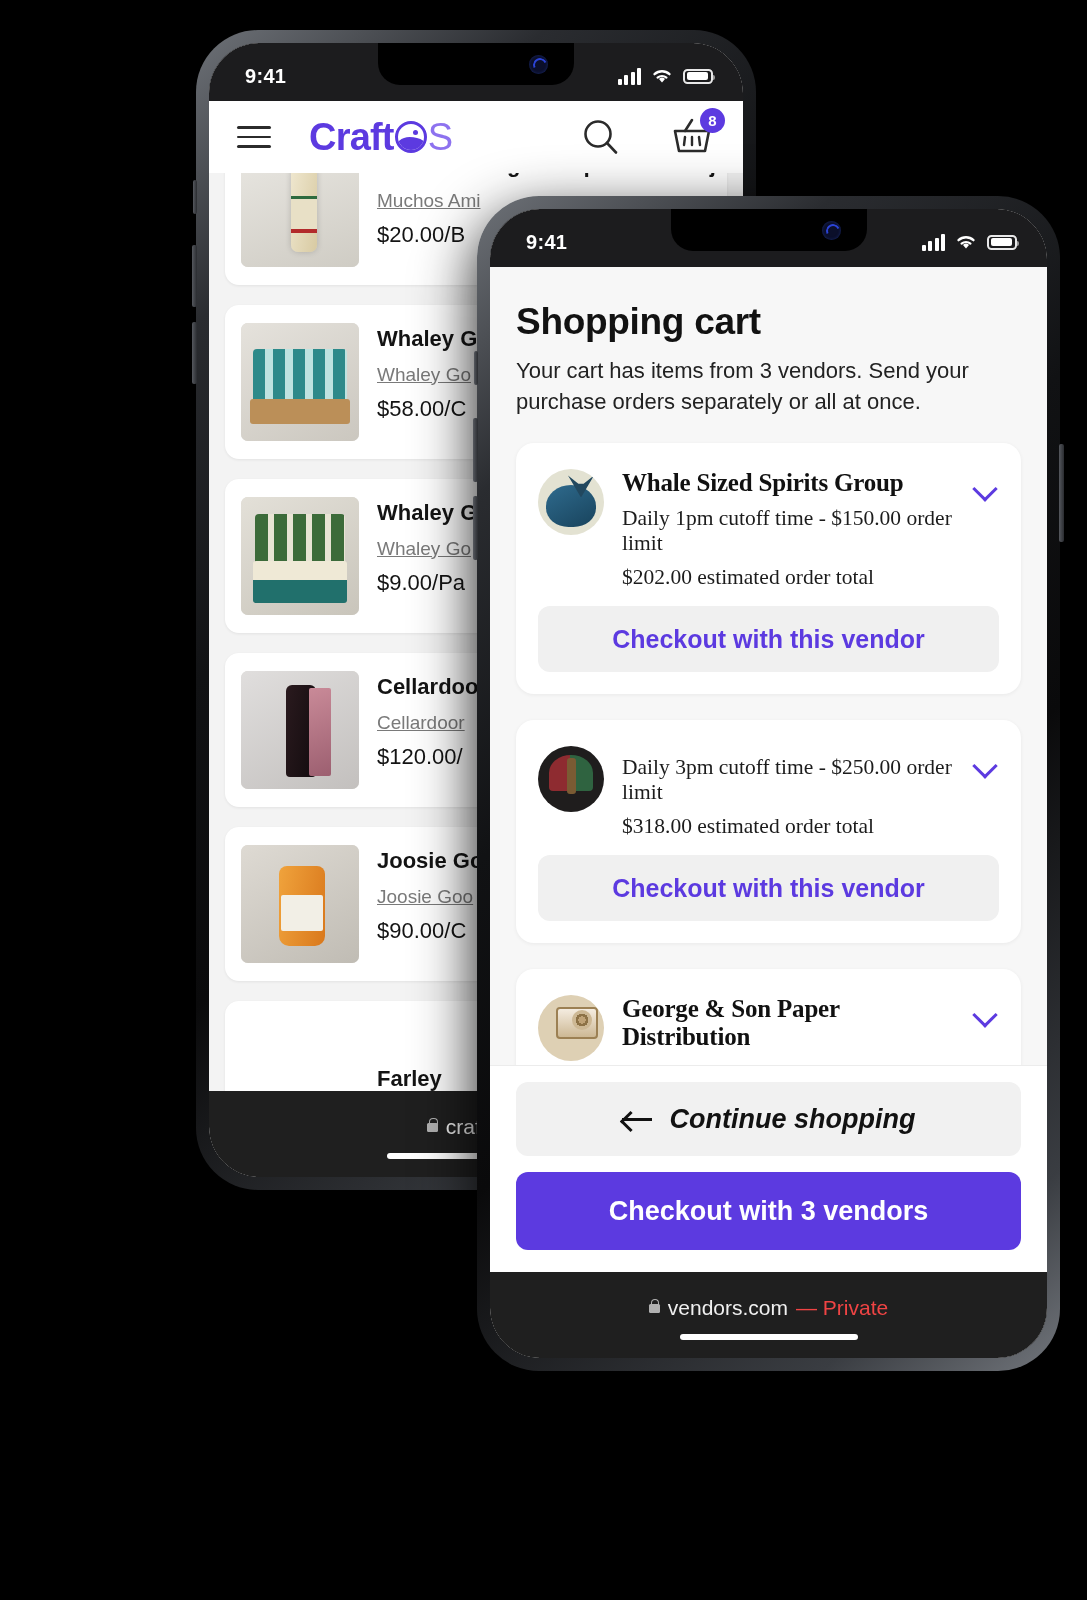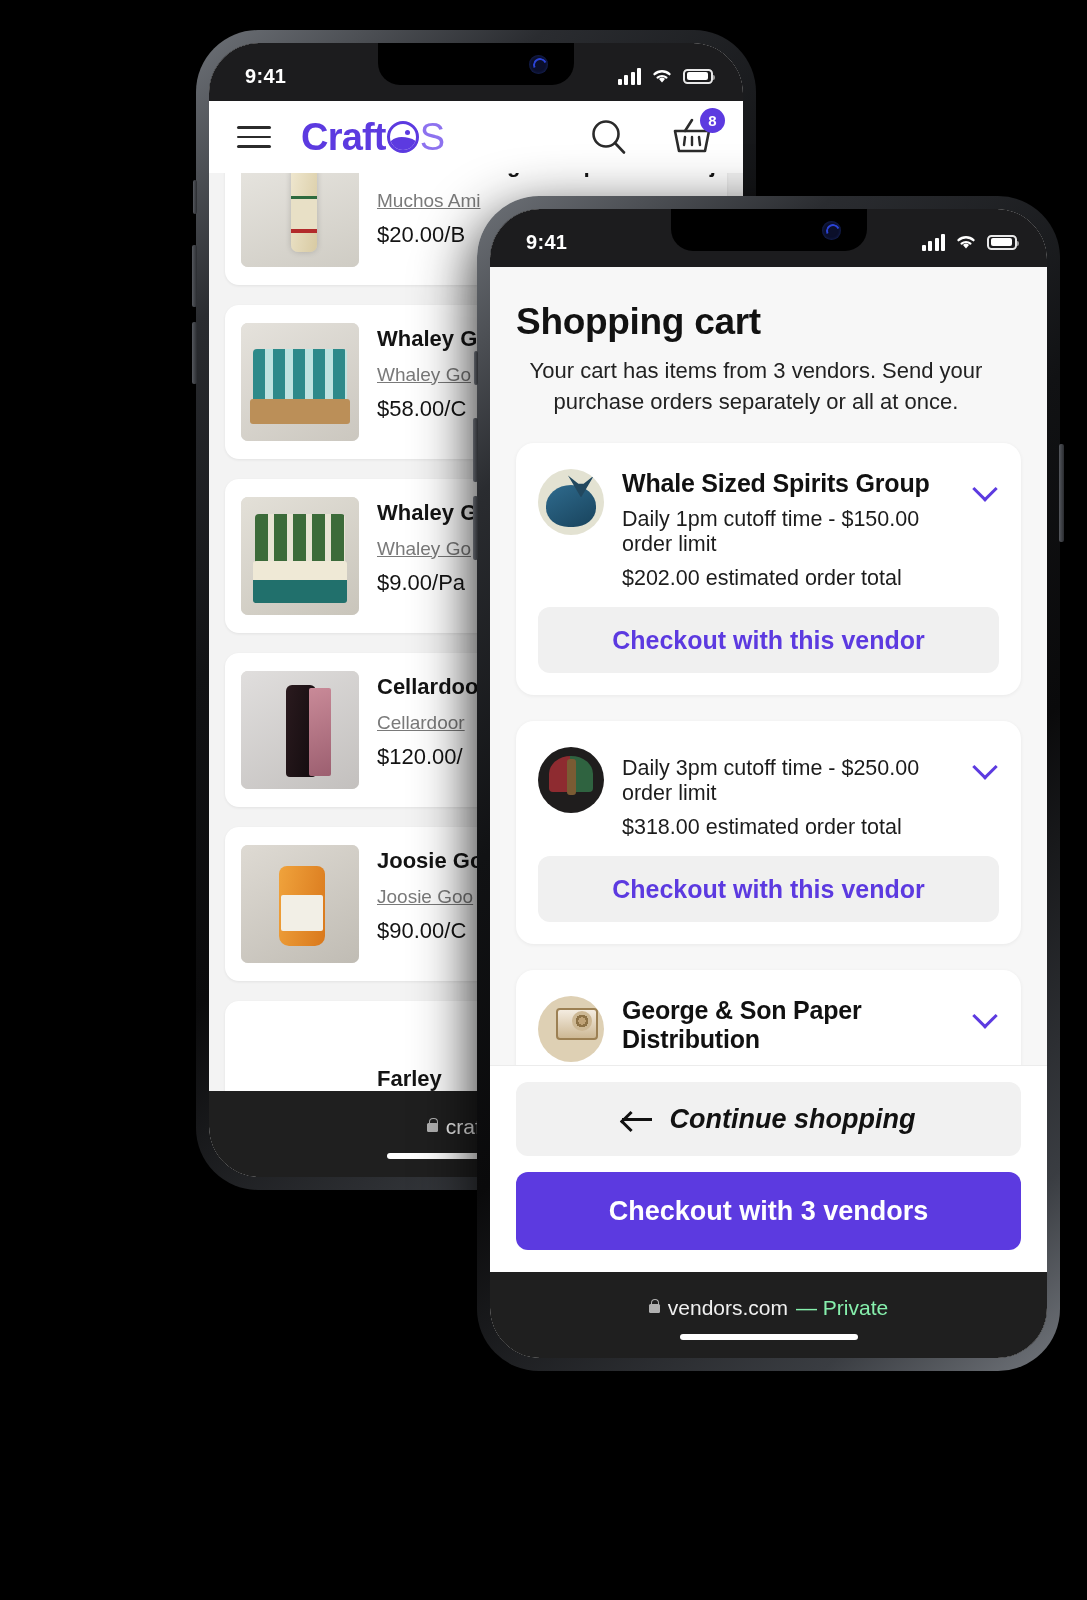--- a/index.html
+++ b/index.html
@@ -137,21 +137,21 @@
   .batt span { display:block; height:100%; width: 92%; background:#fff; border-radius: 2px; }
 
   
   .app-header {
     flex: 0 0 auto;
     height: 72px;
     background: #fff;
     display: flex;
     align-items: center;
     padding: 12px 28px;
-    gap: 8px;
+    gap: 16px;
     position: relative;
     z-index: 2;
   }
   .hamburger { width: 34px; cursor: pointer; }
   .hamburger i { display:block; height:2.6px; background:#2b2b2b; border-radius:2px; margin:7px 0; }
 
   .logo {
     display: flex;
     align-items: baseline;
     font-size: 38px;
@@ -329,21 +329,21 @@
     flex-direction: column;
     align-items: center;
     justify-content: center;
     gap: 14px;
     padding-top: 6px;
   }
   .safari-url {
     display:flex; align-items:center; gap:8px;
     font-size: 21px;
   }
-  .safari-url .priv { color:#86efac; }
+  .safari-url .priv { color:#ef4444; }
   .lock {
     width: 11px; height: 9px;
     background: #b0b0b0;
     border-radius: 1.5px;
     position: relative;
   }
   .lock::before {
     content:""; position:absolute;
     left:2.2px; top:-5px;
     width: 6.5px; height: 6px;
@@ -378,39 +378,38 @@
     color: #121212;
     letter-spacing: -.3px;
     padding-top: 34px;
   }
   .cart-sub {
     font-size: 22px;
     color: #222;
     line-height: 1.42;
     margin-top: 12px;
     max-width: 480px;
-    text-align: center;
   }
 
   .vendor-card {
     background: #fff;
     border-radius: 18px;
     margin-top: 26px;
     padding: 26px 22px 22px 22px;
     box-shadow: 0 1px 4px rgba(0,0,0,.06);
   }
   .vendor-head { display: flex; gap: 18px; align-items: flex-start; }
   .vendor-logo {
     flex: 0 0 auto;
     width: 66px; height: 66px;
     border-radius: 50%;
     position: relative;
     overflow: hidden;
   }
-  .vendor-meta { flex: 1 1 auto; min-width: 0; }
+  .vendor-meta { flex: 1 1 auto; min-width: 0; font-family: Liberation Serif, serif; }
   .vendor-name {
     font-size: 25px;
     font-weight: 700;
     color: #111;
     letter-spacing: -.2px;
   }
   .vendor-line {
     font-size: 21.5px;
     color: #1c1c1c;
     margin-top: 9px;

